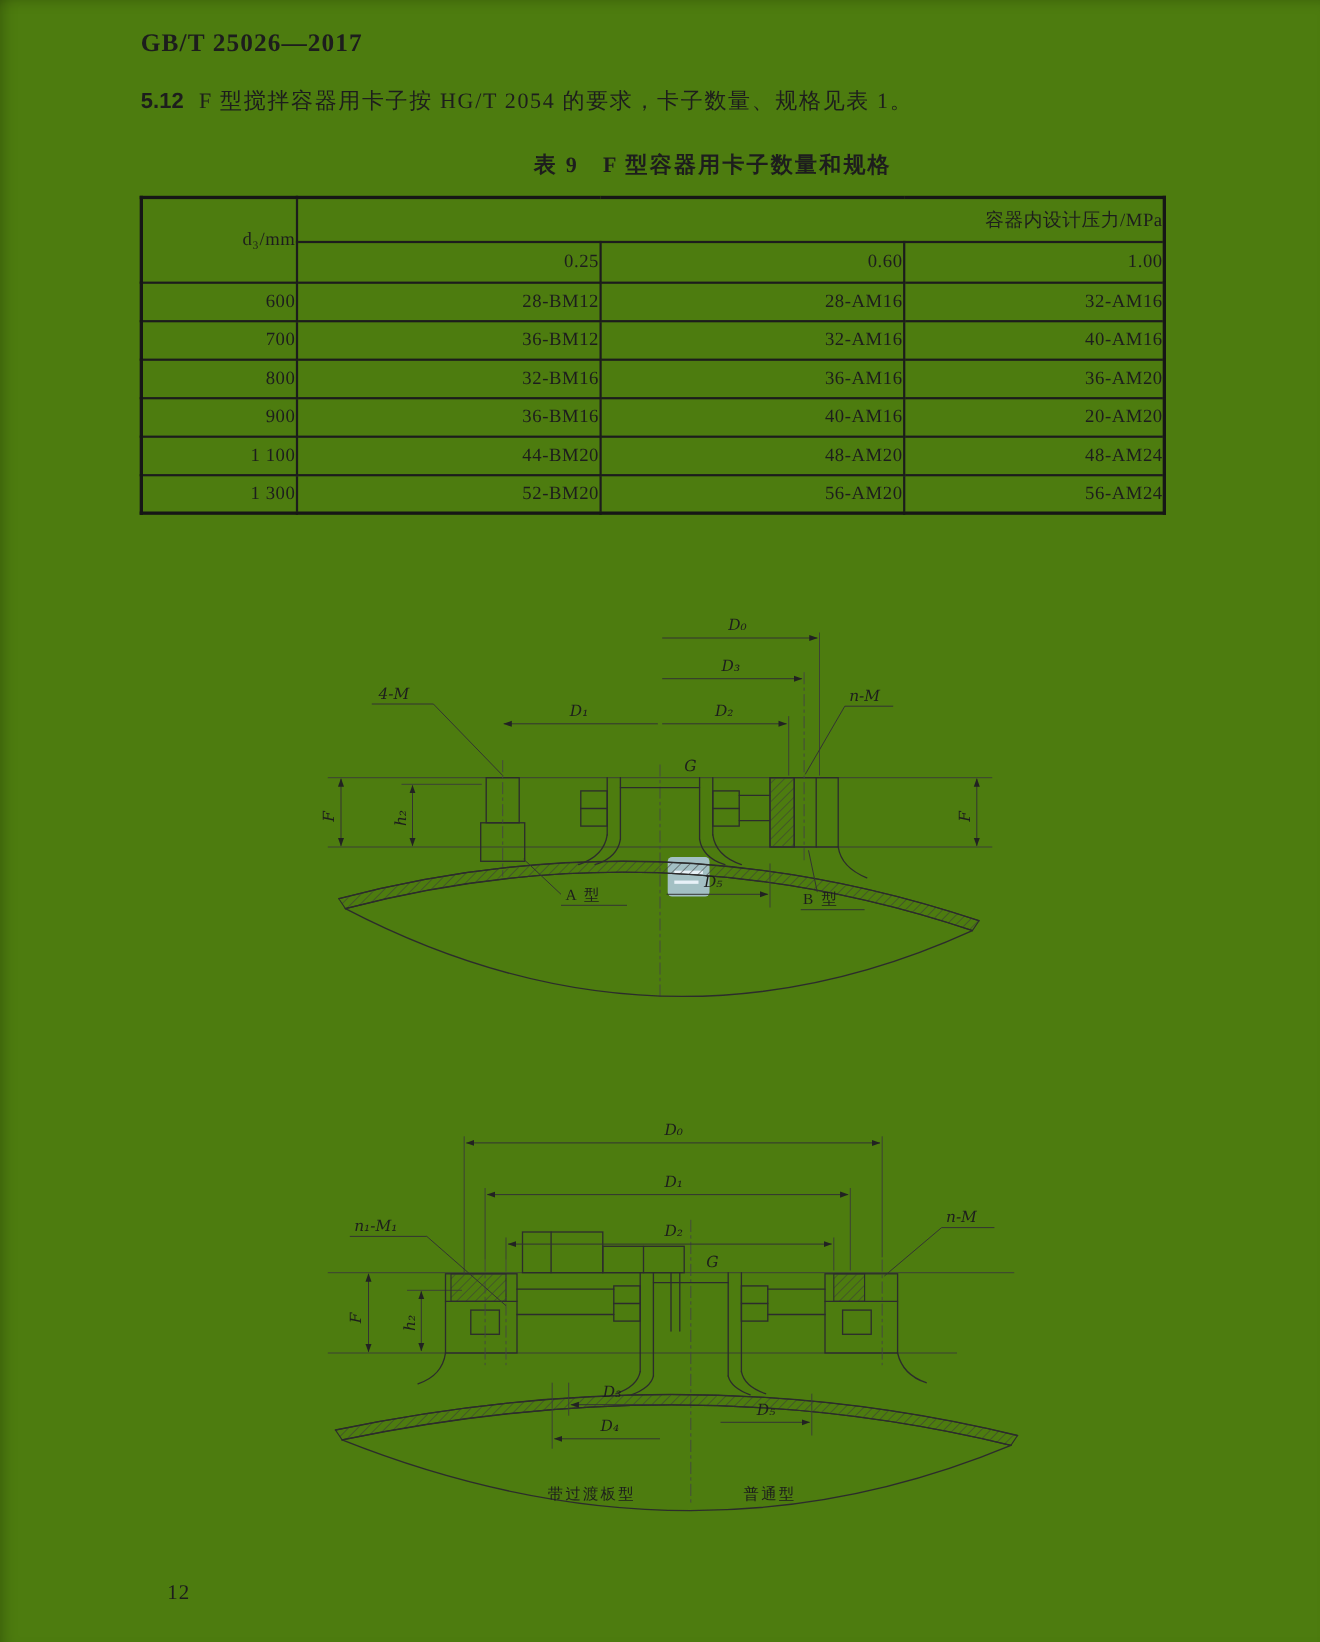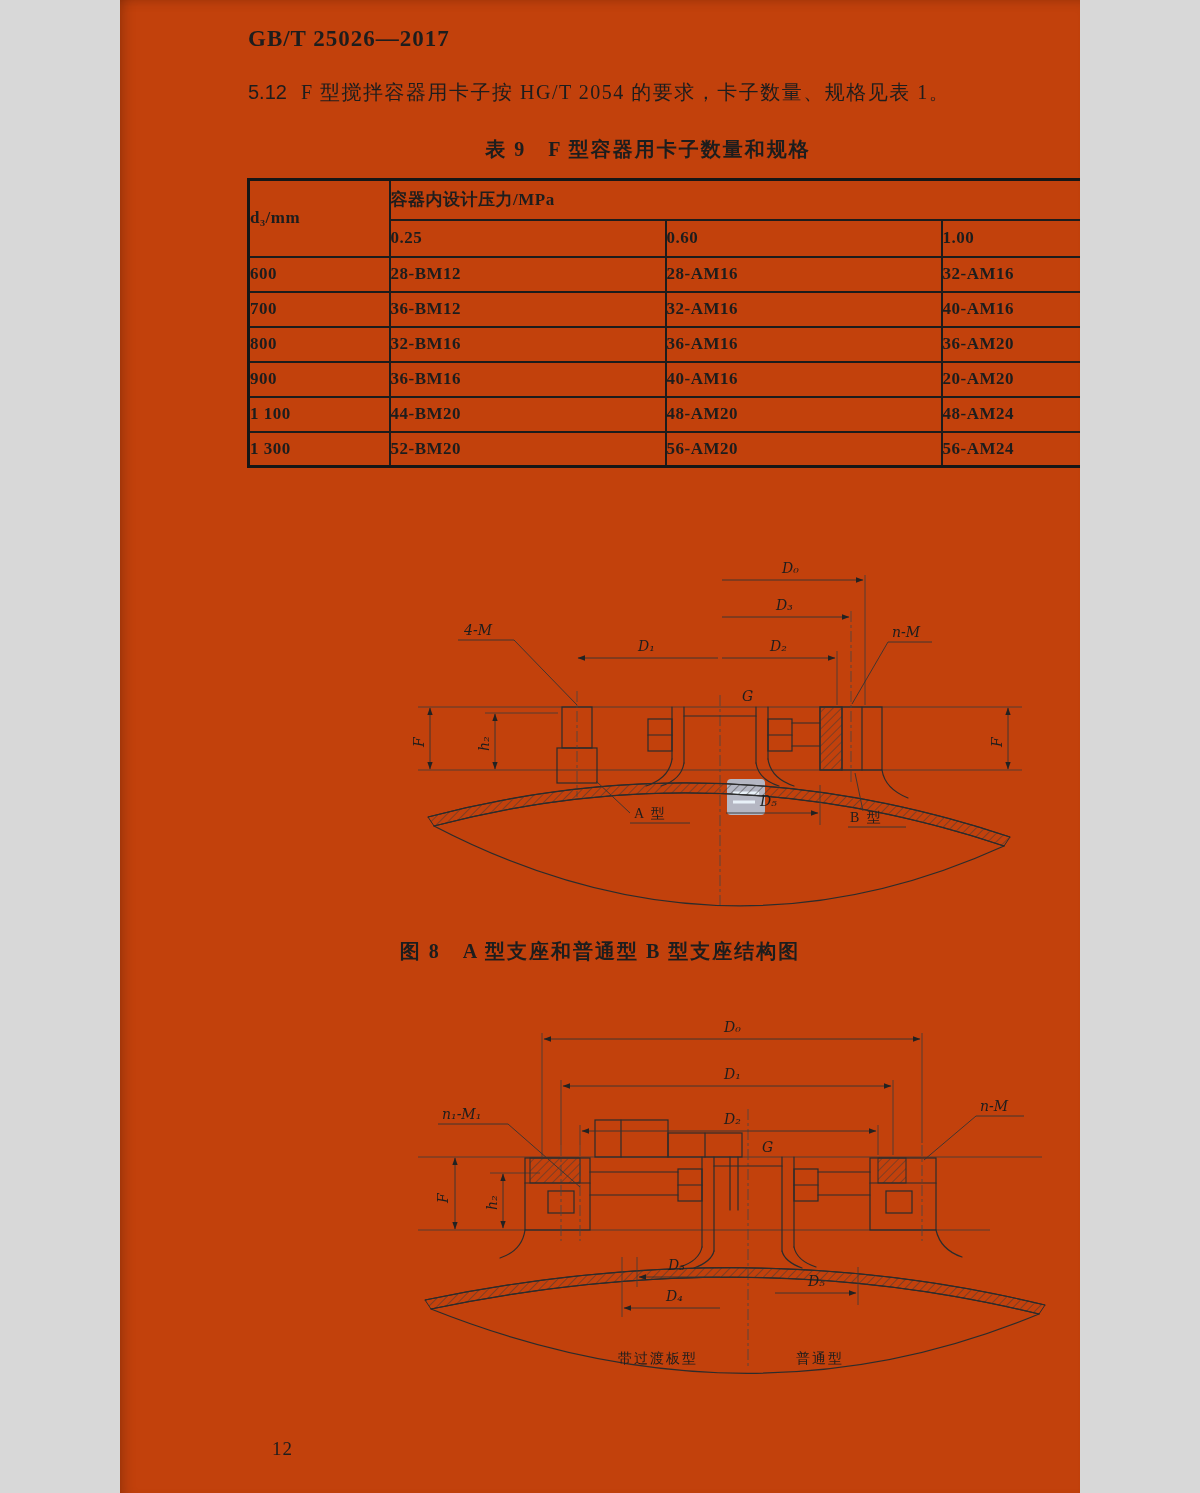--- a/index.html
+++ b/index.html
@@ -1,29 +1,29 @@
 <!DOCTYPE html>
 <html><head>
 <meta charset="utf-8">
 <style>
   html,body{margin:0;padding:0;background:#d8d8d8;}
   .page{
-    position:relative;width:960px;height:1493px;margin:0 auto;background:#c2410c;
+    position:relative;width:1200px;height:1493px;margin:0 auto;background:#4d7c0f;
     font-family:"Liberation Serif","DejaVu Serif",serif;color:#1d1d1d;overflow:hidden;
     box-shadow:inset 12px 0 14px -10px rgba(0,0,0,.25), inset 0 10px 12px -9px rgba(0,0,0,.18);
   }
   .abs{position:absolute;}
   .doc-header{left:128px;top:26px;font-size:23px;font-weight:bold;letter-spacing:1px;}
   .para{left:128px;font-size:20px;letter-spacing:1.5px;line-height:40px;}
-  .para .clause-no{font-weight:normal;font-family:"Liberation Sans","DejaVu Sans",sans-serif;margin-right:14px;letter-spacing:0;}
+  .para .clause-no{font-weight:bold;font-family:"Liberation Sans","DejaVu Sans",sans-serif;margin-right:14px;letter-spacing:0;}
   .tbl-title{left:0;top:136px;width:100%;text-align:center;font-size:20px;font-weight:bold;letter-spacing:2px;margin-left:48px;}
   table.t9{position:absolute;left:127px;top:178px;width:930px;border-collapse:collapse;
     border:3px solid #161616;table-layout:fixed;}
-  table.t9 th, table.t9 td{border:2px solid #1c1c1c;text-align:left;vertical-align:middle;
-    font-size:17px;font-weight:bold;padding:0;letter-spacing:.5px;}
+  table.t9 th, table.t9 td{border:2px solid #1c1c1c;text-align:right;vertical-align:middle;
+    font-size:17px;font-weight:normal;padding:0;letter-spacing:.5px;}
   .r1{height:40px;} .r2{height:37px;} .rd{height:35px;margin-top:17px;}
   .c1{width:141px;} .c2{width:276px;} .c3{width:276px;} .c4{width:237px;}
   .fig-caption{width:100%;text-align:center;font-size:20px;font-weight:bold;letter-spacing:2px;}
   .pageno{left:152px;top:1438px;font-size:19px;letter-spacing:1px;}
   
   svg{overflow:visible;}
   .ln{stroke:#2c2c2c;stroke-width:1.2;fill:none;stroke-linecap:round;}
   .thin{stroke:#3a3a3a;stroke-width:.8;fill:none;}
   .dim{stroke:#333;stroke-width:.9;fill:none;}
   .cl{stroke:#444;stroke-width:.8;fill:none;stroke-dasharray:11 3 3 3;}
@@ -191,21 +191,20 @@
 
     <line class="thin" x1="420" y1="230" x2="420" y2="270"></line>
     <line class="dim" x1="326" y1="258" x2="418" y2="258" marker-end="url(#arr8)"></line>
     <text class="dlab" x="360" y="251">D₅</text>
 
     <line class="dim" x1="455" y1="218" x2="463" y2="256"></line>
     <text class="cjk" x="450" y="267">B 型</text>
     <line class="dim" x1="448" y1="272" x2="506" y2="272"></line>
   </svg>
 
-  <div class="abs fig-caption" style="top:938px;">图 8　A 型支座和普通型 B 型支座结构图</div>
 
   <svg class="abs" style="left:270px;top:1005px;" width="680" height="380" viewBox="0 0 680 380">
     <defs>
       <marker id="arr9" viewBox="0 0 10 10" refX="9" refY="5" markerWidth="9" markerHeight="9" orient="auto-start-reverse">
         <path d="M0,1.6 L9.5,5 L0,8.4 z" fill="#222"></path>
       </marker>
       <pattern id="hat9" width="6" height="6" patternUnits="userSpaceOnUse" patternTransform="rotate(45)">
         <line x1="0" y1="0" x2="0" y2="6" stroke="#3a3a3a" stroke-width="1"></line>
       </pattern>
     </defs>

